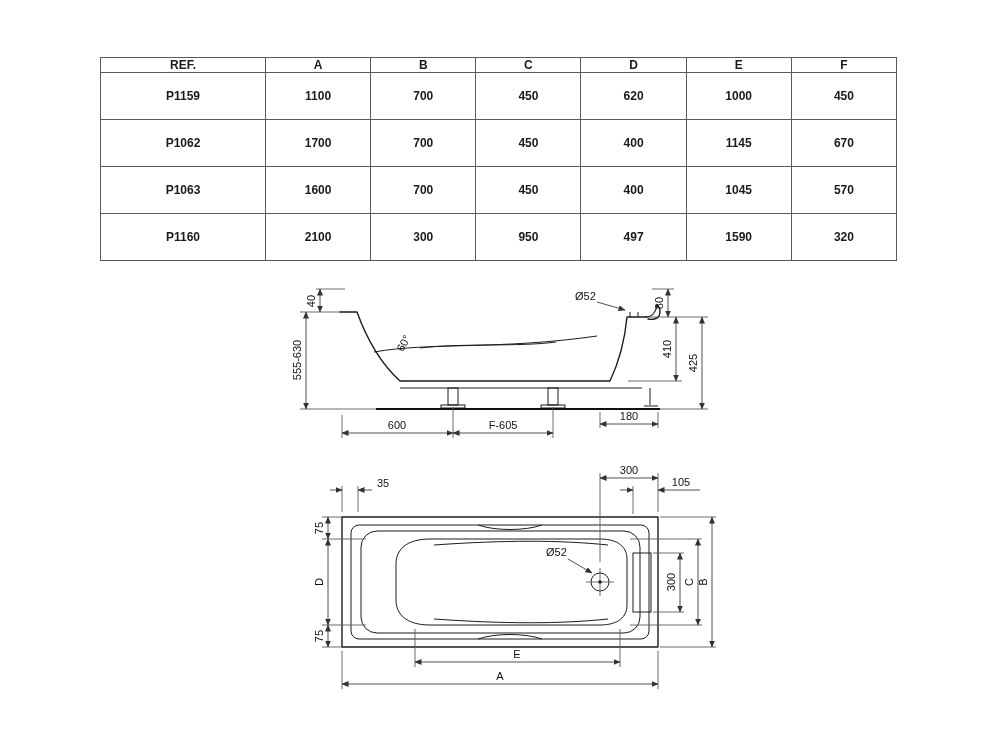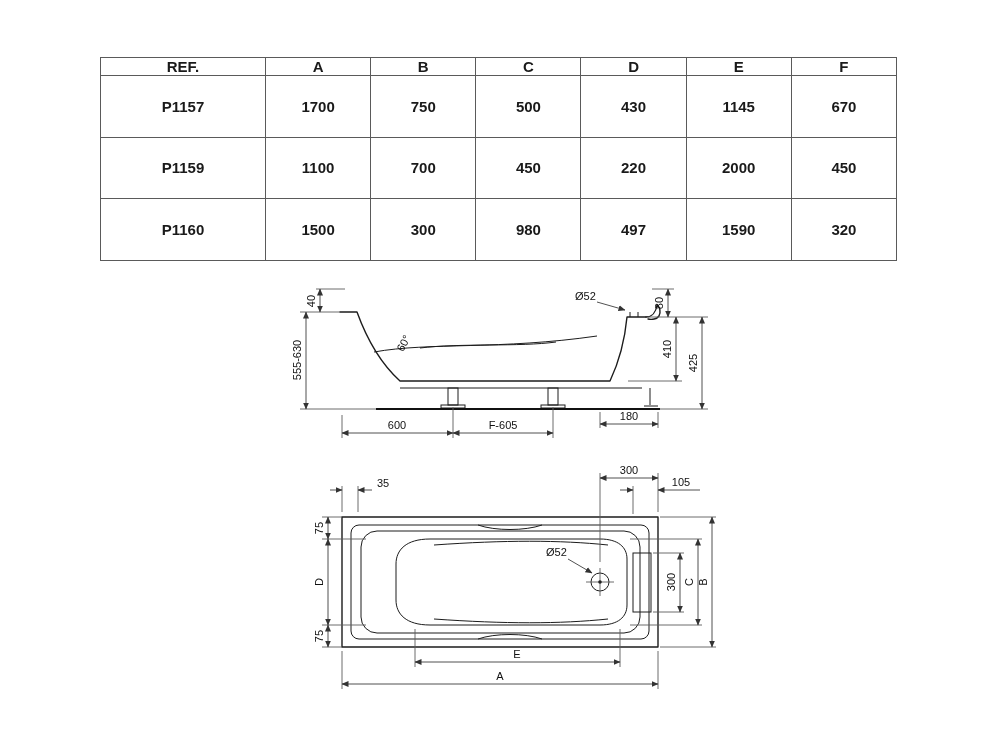--- a/index.html
+++ b/index.html
@@ -6,21 +6,21 @@
   .sheet {
     position:relative; width:1000px; height:750px; background:#ffffff;
     font-family:"Liberation Sans", sans-serif; overflow:hidden;
   }
   table.dims {
     position:absolute; left:100px; top:57px; width:797px; height:204px;
     border-collapse:collapse; table-layout:fixed;
   }
   table.dims th, table.dims td {
     border:1px solid #5a5a5a; text-align:center; vertical-align:middle;
-    font-size:15px; font-weight:bold; color:#1a1a1a; padding:0;
+    font-size:12px; font-weight:bold; color:#1a1a1a; padding:0;
     font-family:"Liberation Sans", sans-serif;
   }
   svg { position:absolute; }
   #side-view { left:290px; top:272px; }
   #top-view  { left:285px; top:458px; }
   .ln   { stroke:#1c1c1c; stroke-width:1.4; fill:none; stroke-linejoin:round; stroke-linecap:round; }
   .ln2  { stroke:#1c1c1c; stroke-width:1;   fill:none; }
   .ext  { stroke:#5c5c5c; stroke-width:0.9; fill:none; }
   .dim  { stroke:#3d3d3d; stroke-width:0.9; fill:none; }
   .ground { stroke:#111; stroke-width:2.2; fill:none; }
@@ -47,42 +47,51 @@
         <th>A</th>
         <th>B</th>
         <th>C</th>
         <th>D</th>
         <th>E</th>
         <th>F</th>
       </tr>
     </thead>
     <tbody>
       <tr>
-        <td>P1157</td>
-        <td>1700</td>
-        <td>750</td>
-        <td>500</td>
-        <td>430</td>
-        <td>1145</td>
-        <td>670</td>
-      </tr>
-      <tr>
         <td>P1159</td>
         <td>1100</td>
         <td>700</td>
         <td>450</td>
-        <td>220</td>
-        <td>2000</td>
-        <td>450</td>
+        <td>620</td>
+        <td>1000</td>
+        <td>450</td>
+      </tr>
+      <tr>
+        <td>P1062</td>
+        <td>1700</td>
+        <td>700</td>
+        <td>450</td>
+        <td>400</td>
+        <td>1145</td>
+        <td>670</td>
+      </tr>
+      <tr>
+        <td>P1063</td>
+        <td>1600</td>
+        <td>700</td>
+        <td>450</td>
+        <td>400</td>
+        <td>1045</td>
+        <td>570</td>
       </tr>
       <tr>
         <td>P1160</td>
-        <td>1500</td>
+        <td>2100</td>
         <td>300</td>
-        <td>980</td>
+        <td>950</td>
         <td>497</td>
         <td>1590</td>
         <td>320</td>
       </tr>
     </tbody>
   </table>
 
   <svg id="side-view" width="445" height="180" viewBox="290 272 445 180">
     <defs>
       <marker id="as" markerWidth="7" markerHeight="7" refX="6.5" refY="3.5" orient="auto-start-reverse" markerUnits="userSpaceOnUse">

